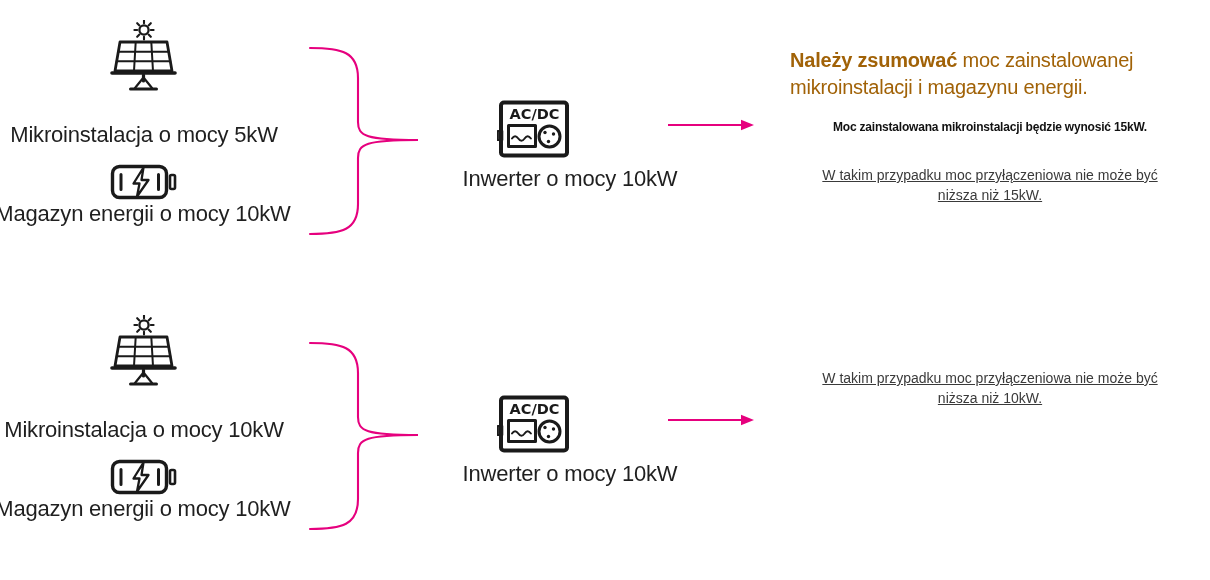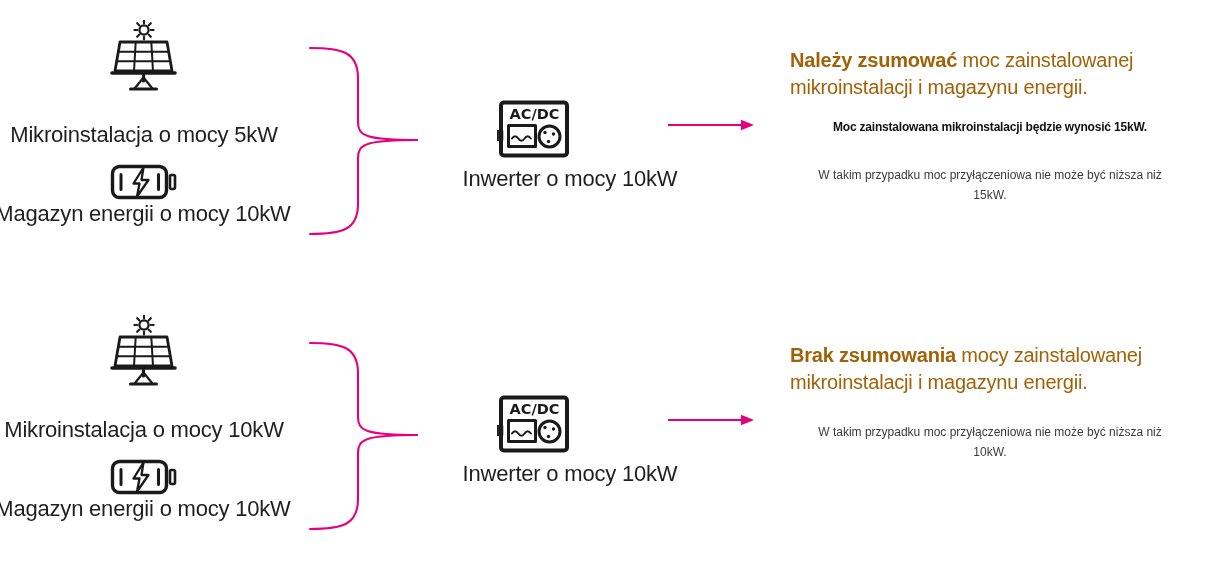--- a/index.html
+++ b/index.html
@@ -44,22 +44,22 @@
   .result-lead b{font-weight:700;}
   .conclusion{
     margin-top:14px;
     font-size:12px;line-height:24px;font-weight:700;
     letter-spacing:-0.2px;
     text-align:center;color:#111111;
   }
   .note{
     margin:26px auto 0;
     width:362px;
-    font-size:12px;line-height:20px;
-    text-align:center;color:#3a3a3a;
+    font-size:14px;line-height:20px;
+    text-align:center;color:#3a3a3a;text-decoration:underline;
   }
   svg{display:block;}
 </style>
 </head>
 <body>
 
 <div class="canvas">
 
   <section class="row first">
 
@@ -159,21 +159,18 @@
     </svg>
 
     <div class="device-label inverter-label">Inwerter o mocy 10kW</div>
 
     <svg class="arrow" width="86" height="14" viewBox="0 0 86 14">
       <line x1="0" y1="7" x2="74" y2="7" stroke="#e6007e" stroke-width="2.2"></line>
       <polygon points="73,1.8 86,7 73,12.2" fill="#e6007e"></polygon>
     </svg>
 
     <div class="result-block">
-      <div class="result-lead">
-        <b>Brak zsumowania</b><span> mocy zainstalowanej mikroinstalacji i magazynu energii.</span>
-      </div>
       <div class="note">W takim przypadku moc przyłączeniowa nie może być niższa niż 10kW.</div>
     </div>
 
   </section>
 
 </div>
 
 </body></html>

